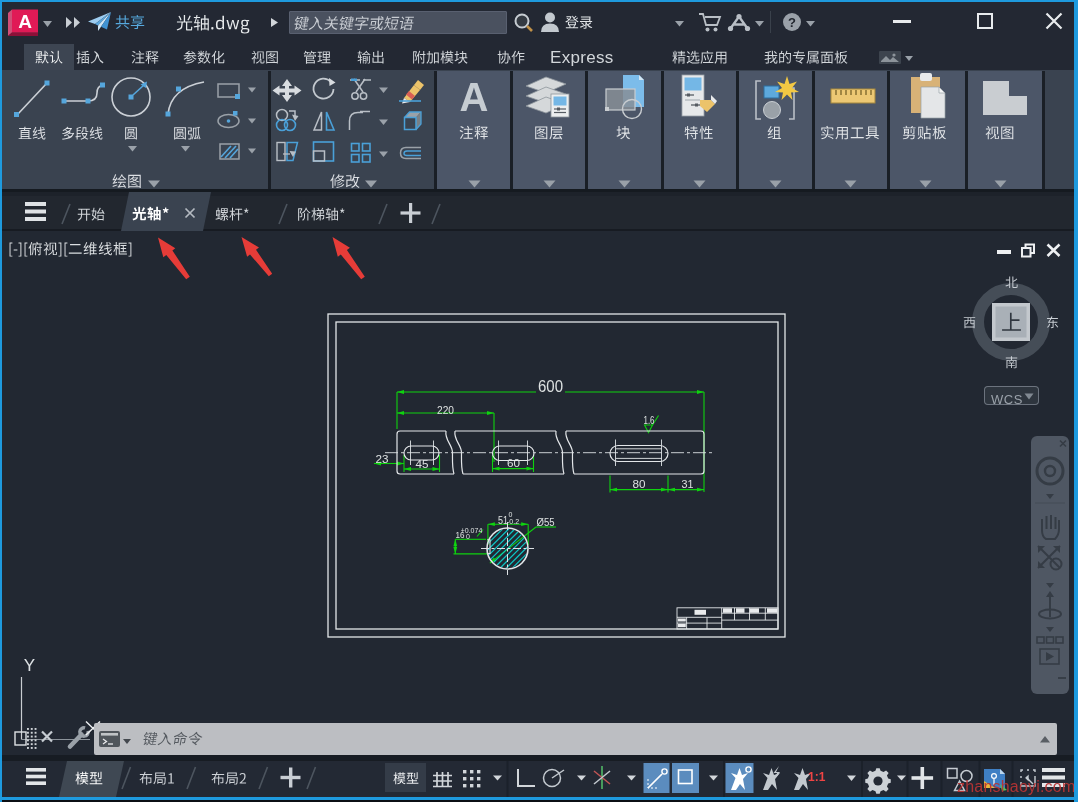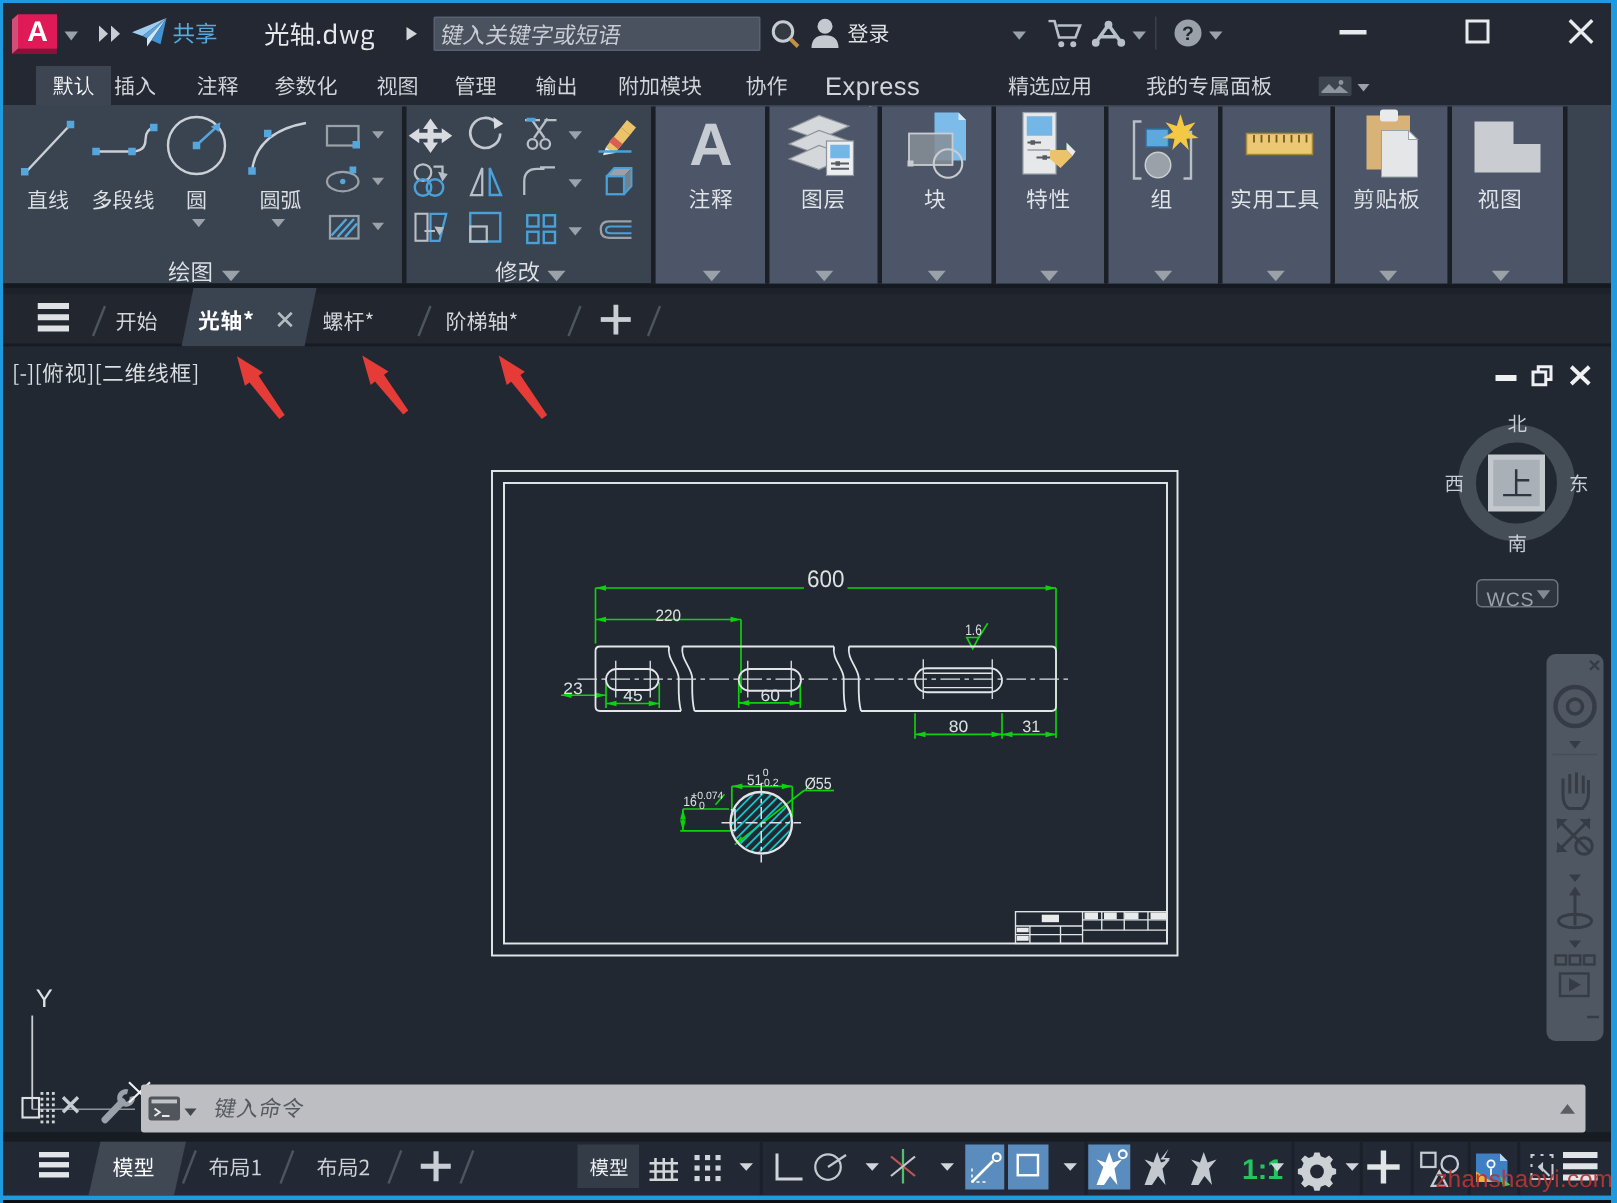--- a/index.html
+++ b/index.html
@@ -757,21 +757,21 @@
 <rect x="723" y="761" width="2" height="36" fill="#1b212a"></rect>
 <rect x="725.5" y="763" width="28" height="30" fill="#5b8cbe"></rect>
 </svg>
 <svg class="abs" style="left:725px;top:761px" width="100" height="36" viewBox="725 761 100 36">
     <path d="M731 790 L735.5 778 L731 773 L737 775 L739.5 768 L742 775 L748 773 L743 779 L745 790 L740 784 L736 790 Z" fill="#ffffff"></path>
     <circle cx="748.5" cy="769.5" r="2.6" fill="none" stroke="#fff" stroke-width="1.4"></circle>
     <path d="M763 790 L767.5 778 L763 773 L769 775 L771.5 768 L774 775 L780 773 L775 779 L777 790 L772 784 L768 790 Z" fill="#c3c9cf"></path>
     <path d="M779 766 L776 772 L780 772 L775 779 L777 773 L773.5 773 Z" fill="#c3c9cf"></path>
     <path d="M794 790 L798.5 778 L794 773 L800 775 L802.5 768 L805 775 L811 773 L806 779 L808 790 L803 784 L799 790 Z" fill="#c3c9cf"></path>
   </svg>
-<div class="abs" style="left:828px;top:770px;width:30px;height:16px;color:#22c55e;font-size:19px;font-weight:bold">1:1</div>
+<div class="abs" style="left:808px;top:770px;width:30px;height:16px;color:#ef4444;font-size:12px;font-weight:bold">1:1</div>
 <svg class="abs" style="left:846px;top:775px" width="11" height="7">
     <path d="M1 0.5 L10 0.5 L5.5 6 Z" fill="#d2d6da"></path>
   </svg>
 <svg class="abs" style="left:858px;top:761px" width="220" height="36" viewBox="858 761 220 36">
 <rect x="861" y="761" width="2" height="36" fill="#1b212a"></rect>
 <g fill="#ccd1d6">
 <g transform="translate(878 781) scale(0.85) translate(-878 -781)">
         <path d="M876 766 L880 766 L881 769 L884.5 770.5 L887.5 768.5 L890.5 771.5 L888.5 774.5 L890 778 L893 779 L893 783 L890 784 L888.5 787.5 L890.5 790.5 L887.5 793.5 L884.5 791.5 L881 793 L880 796 L876 796 L875 793 L871.5 791.5 L868.5 793.5 L865.5 790.5 L867.5 787.5 L866 784 L863 783 L863 779 L866 778 L867.5 774.5 L865.5 771.5 L868.5 768.5 L871.5 770.5 L875 769 Z"></path>
       </g>
 </g>

